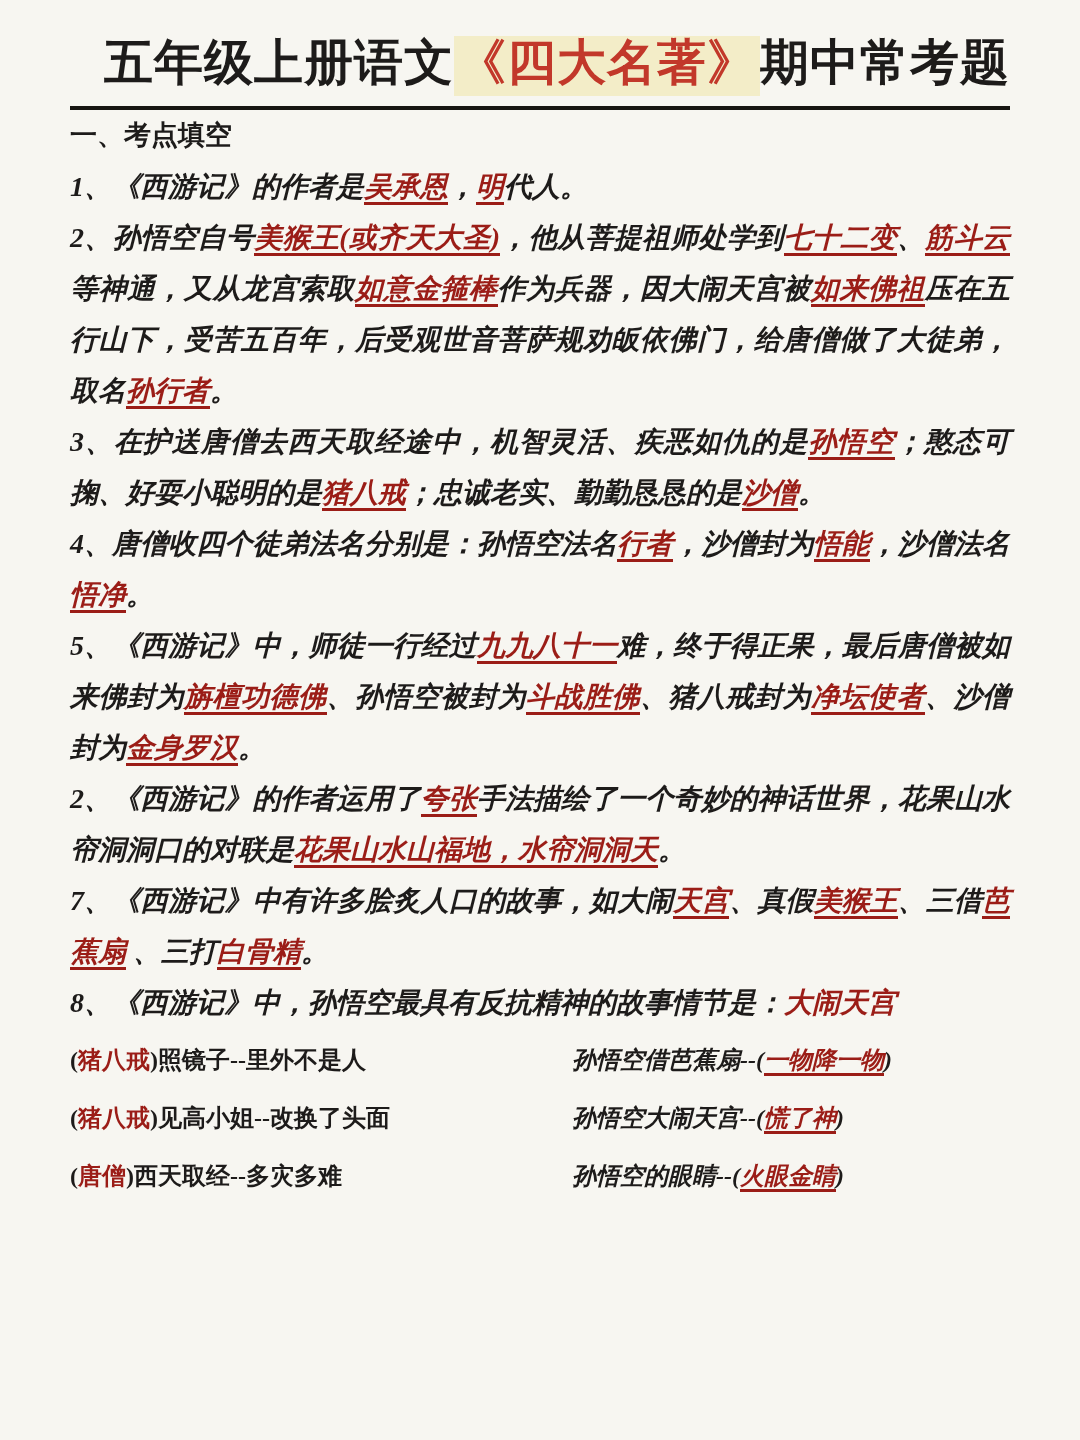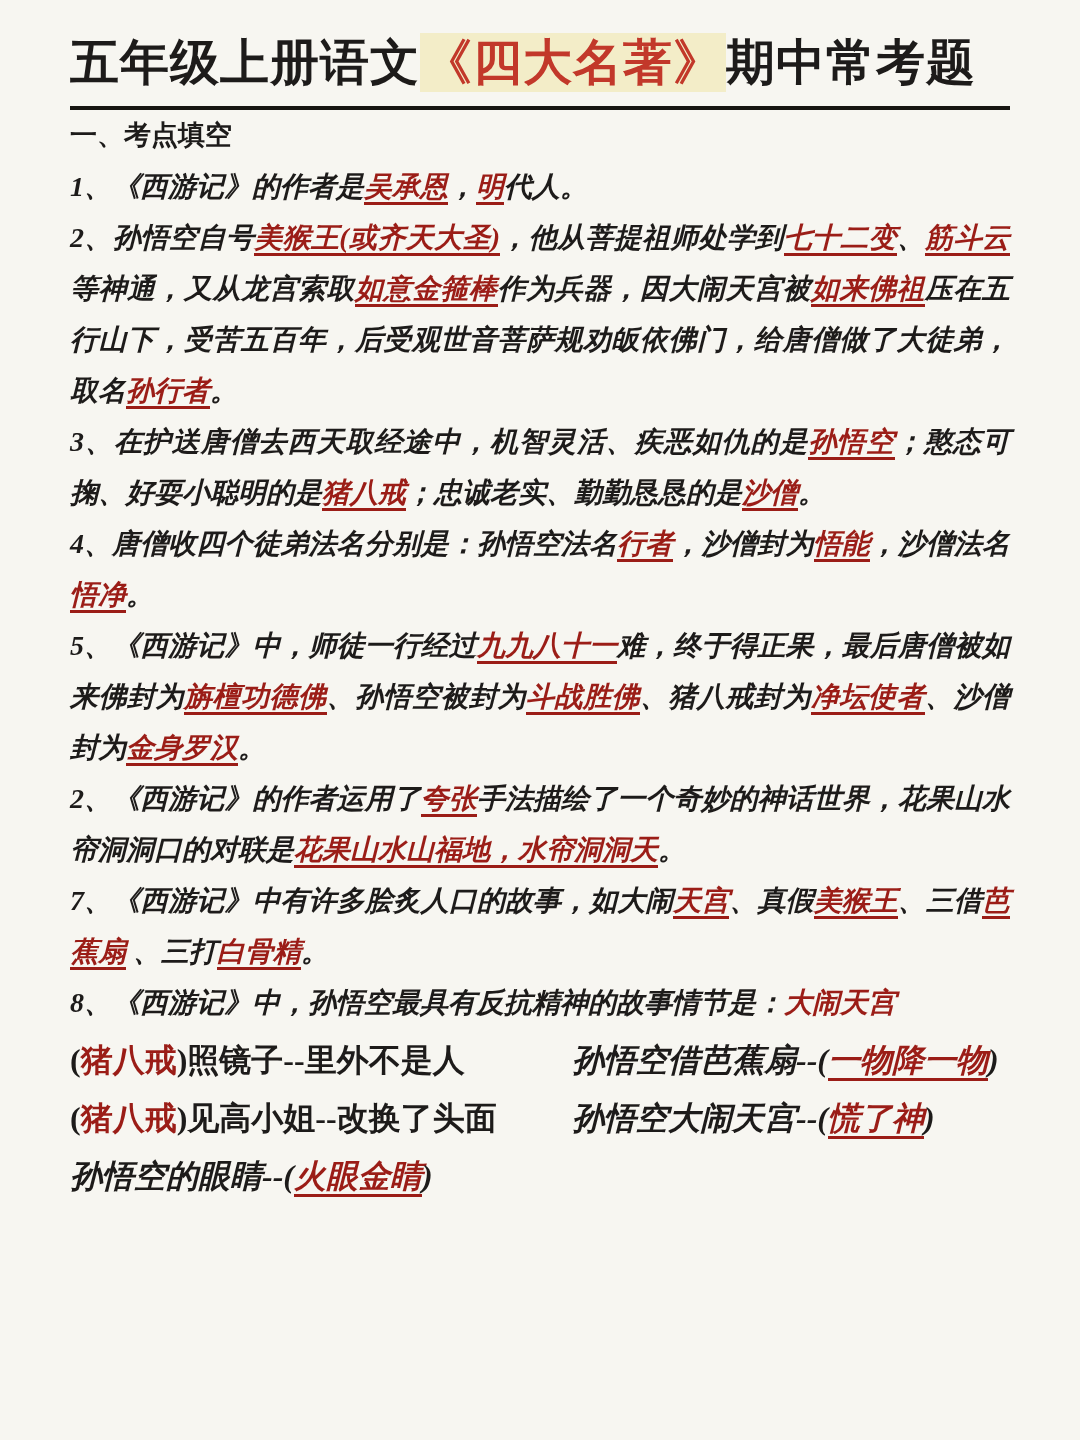--- a/index.html
+++ b/index.html
@@ -8,23 +8,24 @@
     height: 1440px;
     overflow: hidden;
     background: var(--paper, #f7f6f1);
     color: var(--ink, #1d1b1a);
     font-family: "Liberation Serif", "DejaVu Serif", serif;
   }
   .page { padding: 30px 70px 16px 70px; }
 
   
   .title-wrap {
-    text-align: left;
+    text-align: right;
     border-bottom: 4px solid #171512;
     padding-bottom: 10px;
+    font-family: Liberation Mono, monospace;
   }
   .title {
     font-size: 49px;
     font-weight: 900;
     letter-spacing: 1px;
     white-space: nowrap;
   }
   .title-hl {
     color: var(--title_red, #c2382a);
     background: var(--highlight_bg, #f3edc8);
@@ -56,21 +57,21 @@
   .seg-r, .seg-rn {
     color: var(--answer_red, #9b1d17);
     font-weight: 800;
   }
   .seg-r { border-bottom: 3px solid var(--answer_red, #9b1d17); }
 
   
   .xhy-row {
     display: flex;
     align-items: center;
-    font-size: 32px;
+    font-size: 24px;
     font-weight: 600;
     line-height: 51px;
     margin-top: 7px;
   }
   .xhy-left { min-width: 494px; margin-right: 8px; white-space: nowrap; }
   .xhy-right { white-space: nowrap; font-style: italic; }
 </style>
 </head>
 <body>
 
@@ -97,18 +98,19 @@
   <section>
     <div class="xhy-row">
       <p class="xhy-left"><span>(</span><span class="seg-rn">猪八戒</span><span>)照镜子--里外不是人</span></p>
       <p class="xhy-right"><span>孙悟空借芭蕉扇--(</span><span class="seg-r">一物降一物</span><span>)</span></p>
     </div>
     <div class="xhy-row">
       <p class="xhy-left"><span>(</span><span class="seg-rn">猪八戒</span><span>)见高小姐--改换了头面</span></p>
       <p class="xhy-right"><span>孙悟空大闹天宫--(</span><span class="seg-r">慌了神</span><span>)</span></p>
     </div>
     <div class="xhy-row">
+      <p class="xhy-left"><span>(</span><span class="seg-rn">唐僧</span><span>)西天取经--多灾多难</span></p>
       <p class="xhy-right"><span>孙悟空的眼睛--(</span><span class="seg-r">火眼金睛</span><span>)</span></p>
     </div>
 
   </section>
 
 </div>
 
 </body></html>

